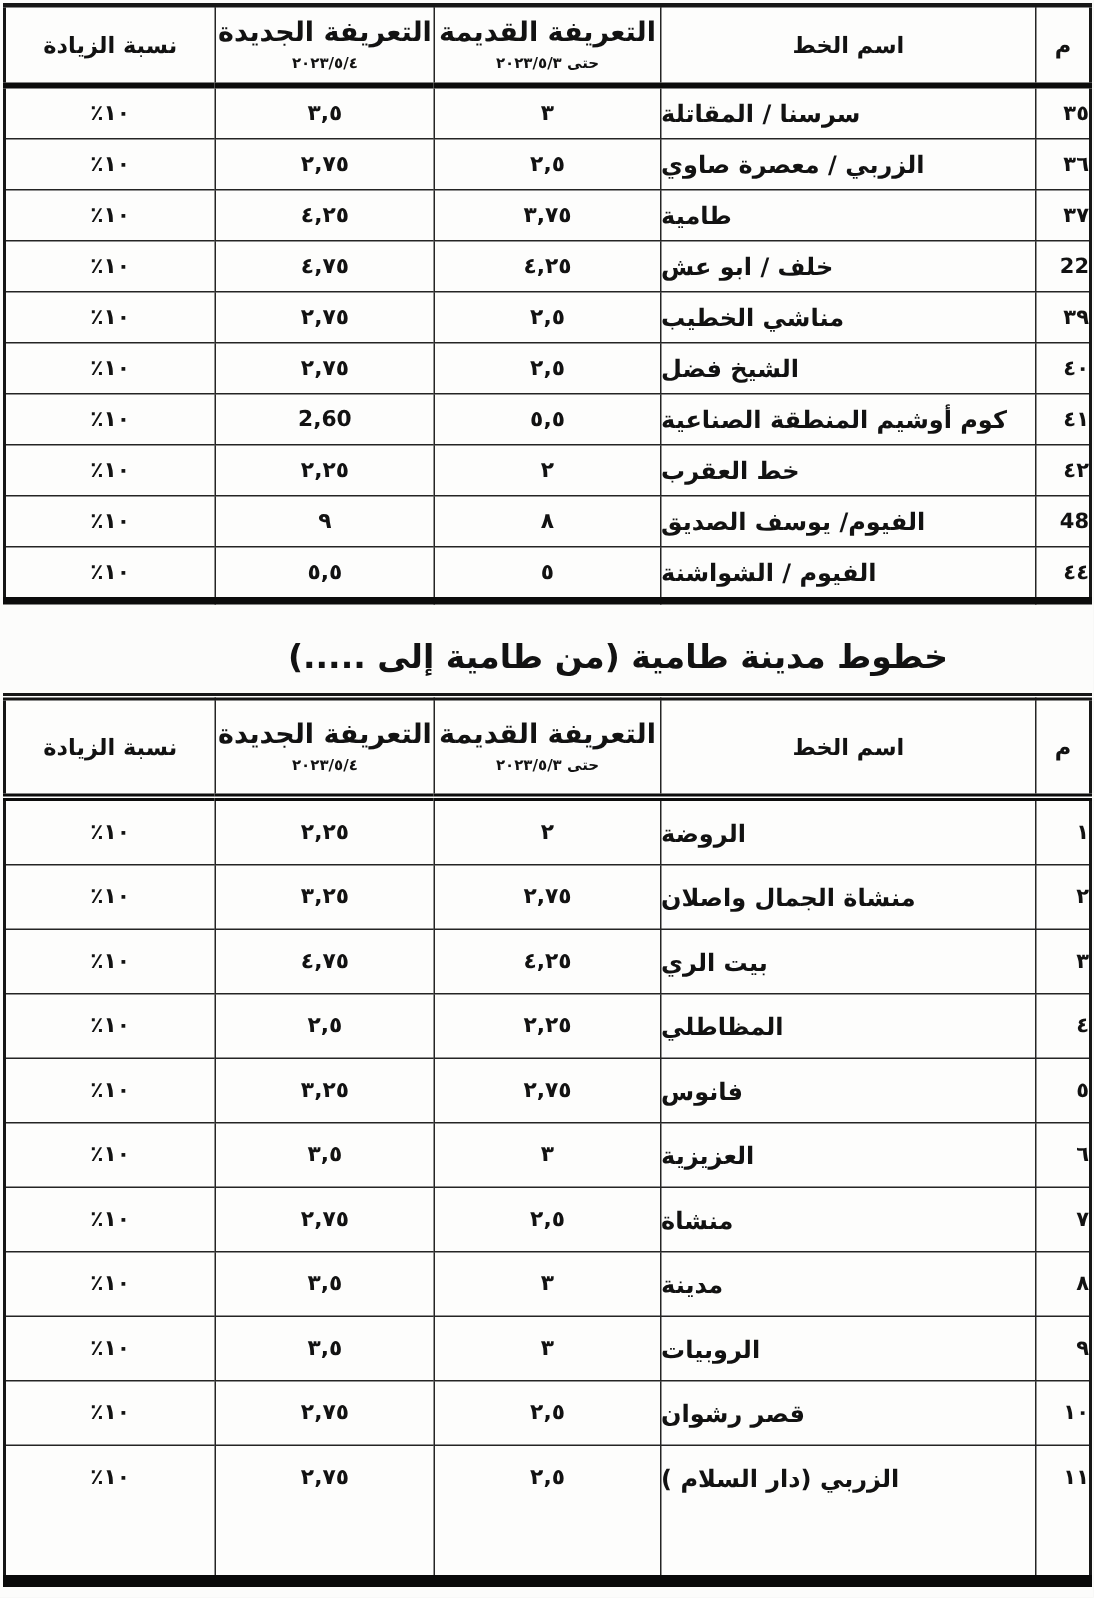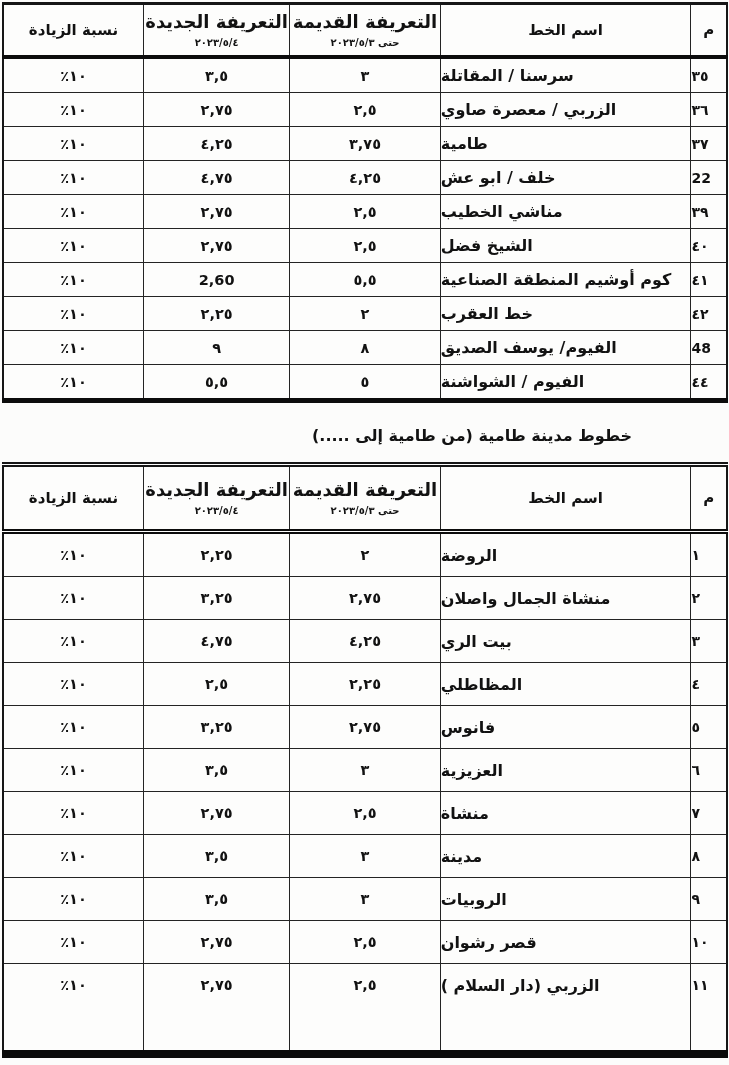--- a/index.html
+++ b/index.html
@@ -56,32 +56,32 @@
     font-size: 15px;
     line-height: 1.25;
   }
   .t1 thead th { height: 50px; border-bottom: 4px solid #0c0c0c; }
   .t2 thead th { height: 62px; border-bottom: 5px double #0c0c0c; }
   th .h1 { display: block; font-size: 18px; }
   th .h2 { display: block; font-size: 10px; margin-top: 4px; }
 
   .t1 tbody td { height: 33px; }
   .t2 tbody td { height: 42px; }
-  td.col-num  { text-align: left; font-size: 14px; }
+  td.col-num  { text-align: right; font-size: 14px; }
   td.col-name { text-align: left; padding-right: 9px; font-size: 16px; }
   td.col-old, td.col-new, td.col-pct { text-align: center; font-size: 14.5px; }
 
   .t2 tbody tr:nth-last-child(2) td { border-bottom: none; }
   .t2 tbody tr.empty-row td { border-top: none; height: 44px; }
 
   .section-title {
     position: absolute;
     top: 426px;
     right: 97px;
-    font-size: 16px;
+    font-size: 22px;
     letter-spacing: 0.2px;
     margin-left: 48px;
   }
 </style>
 </head>
 <body>
 
 <div class="page">
 
   <table class="tariff t1">

